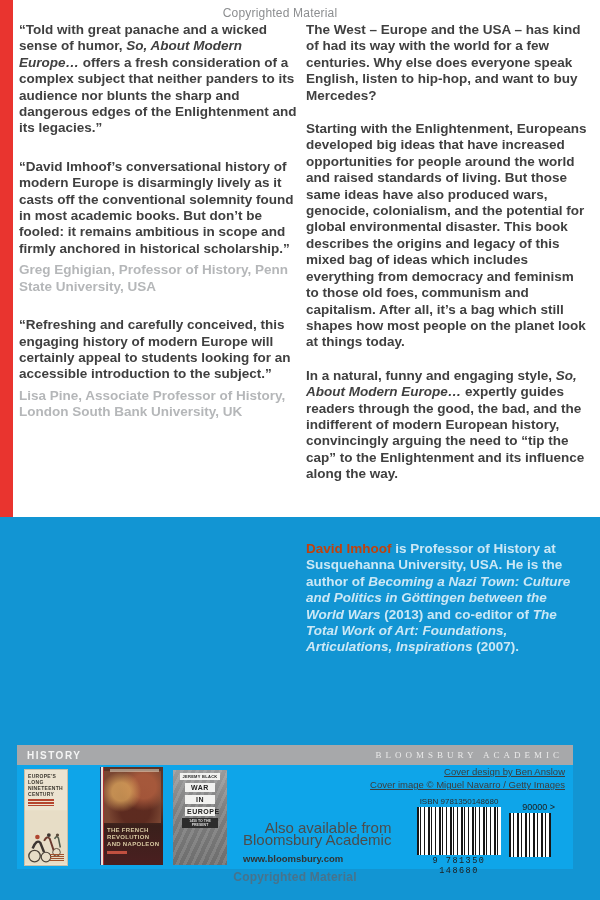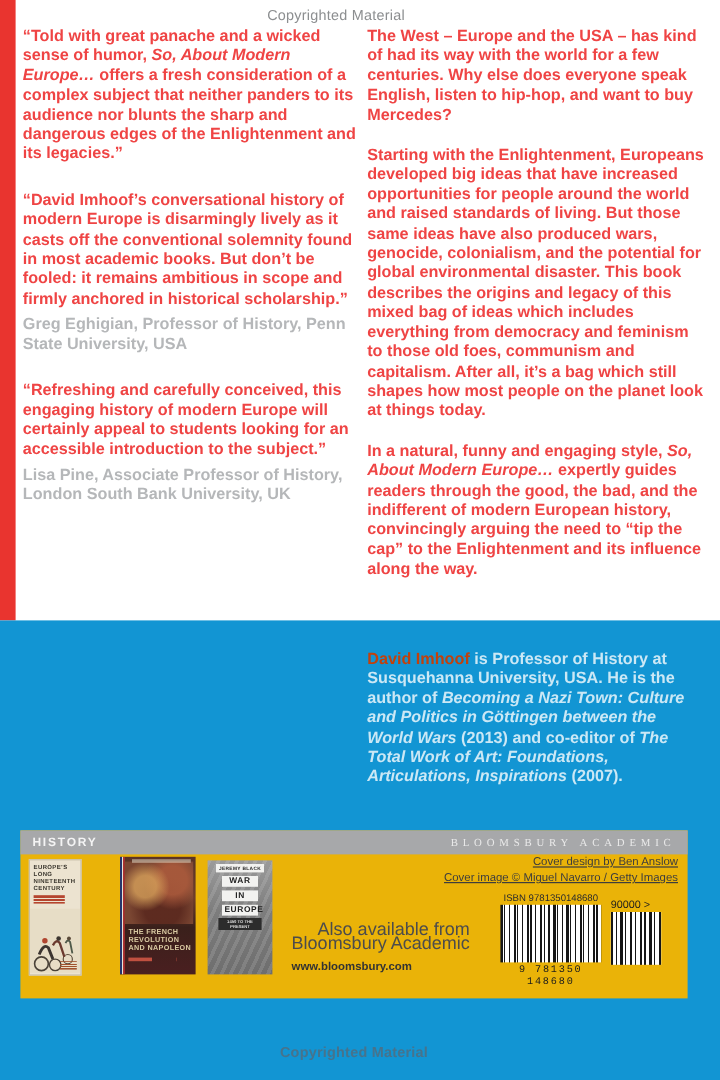--- a/index.html
+++ b/index.html
@@ -15,38 +15,38 @@
     font-size:12px; font-weight:bold; color:#47738c; letter-spacing:.2px;
   }
 
   .red-stripe { position:absolute; left:0; top:0; width:13px; height:517px; background:#e9342f; }
   .blue-section { position:absolute; left:0; top:517px; width:600px; height:383px; background:#1295d3; }
 
   
   .left-col { position:absolute; left:19px; top:22px; width:281px; }
   .right-col { position:absolute; left:306px; top:22px; width:284px; }
   .quote, .para {
-    font-size:13.5px; line-height:16.4px; font-weight:bold; color:#ef4444;
+    font-size:13.5px; line-height:16.4px; font-weight:bold; color:#404040;
   }
   .attribution {
     font-size:13.5px; line-height:16.4px; font-weight:bold; color:#b5b7b9; margin-top:5px;
   }
   .quote-block { margin-bottom:22px; }
   .para { margin-bottom:17px; }
   .i { font-style:italic; }
 
   
   .bio {
     position:absolute; left:306px; top:541px; width:278px;
     font-size:13.5px; line-height:16.4px; font-weight:bold; color:rgba(255,255,255,.78);
   }
   .bw { color:#c2410c; }
 
   
-  .panel { position:absolute; left:17px; top:692px; width:556px; height:140px; background:#eab308; }
+  .panel { position:absolute; left:17px; top:745px; width:556px; height:124px; background:#0ea5e9; }
   .gray-bar {
     position:absolute; left:0; top:0; width:556px; height:20px; background:#a7a8aa;
     display:flex; align-items:center; justify-content:space-between; padding:0 10px;
   }
   .category { font-size:10px; font-weight:bold; letter-spacing:1.5px; color:#f4f4f4; }
   .publisher { font-family:"Liberation Serif","DejaVu Serif",serif; font-size:9px; letter-spacing:4px; color:#e9e9e9; }
 
   .thumb { position:absolute; overflow:hidden; }
   .thumb1 { left:7px; top:24px; width:44px; height:97px; background:#ece3d0; border:1px solid #c8bfa8; }
   .t1-title { font-size:5px; font-weight:bold; color:#3b372e; line-height:6px; padding:3px 2px 1px 3px; letter-spacing:.3px; }
@@ -88,21 +88,21 @@
 
   .credits { position:absolute; right:8px; top:20px; text-align:right;
       font-size:9.5px; line-height:13px; color:#3d3d3d;text-decoration:underline; }
 
   .isbn-label { position:absolute; left:396px; top:52px; width:92px; text-align:center;
       font-size:8px; color:#2c2c2c; }
   .barcode-main { position:absolute; left:400px; top:62px; width:84px; height:48px;
       background:repeating-linear-gradient(to right,#161616 0 2px,#fff 2px 3px,#161616 3px 4px,#fff 4px 7px,#161616 7px 8px,#fff 8px 11px); }
   .isbn-digits { position:absolute; left:394px; top:111px; width:96px; text-align:center;
       font-size:8.5px; letter-spacing:1.5px; color:#1d1d1d; font-family:"Liberation Mono","DejaVu Sans Mono",monospace; }
-  .price-label { position:absolute; left:492px; top:57px; width:46px; text-align:left;
+  .price-label { position:absolute; left:492px; top:57px; width:46px; text-align:right;
       font-size:9px; color:#1d1d1d; }
   .barcode-small { position:absolute; left:492px; top:68px; width:42px; height:44px;
       background:repeating-linear-gradient(to right,#161616 0 2px,#fff 2px 4px,#161616 4px 5px,#fff 5px 8px); }
 </style>
 </head>
 <body>
 
 <div class="page">
 
   <div class="watermark-top">Copyrighted Material</div>

